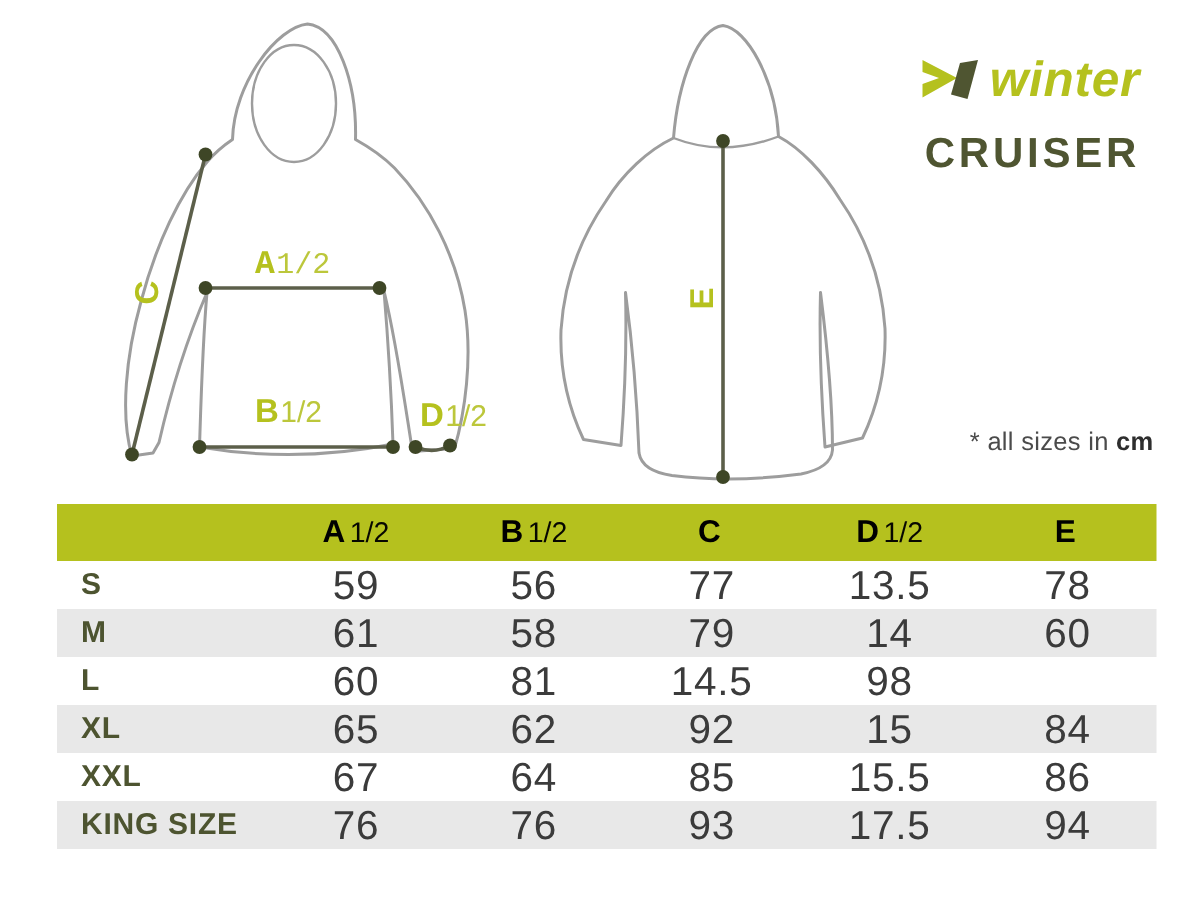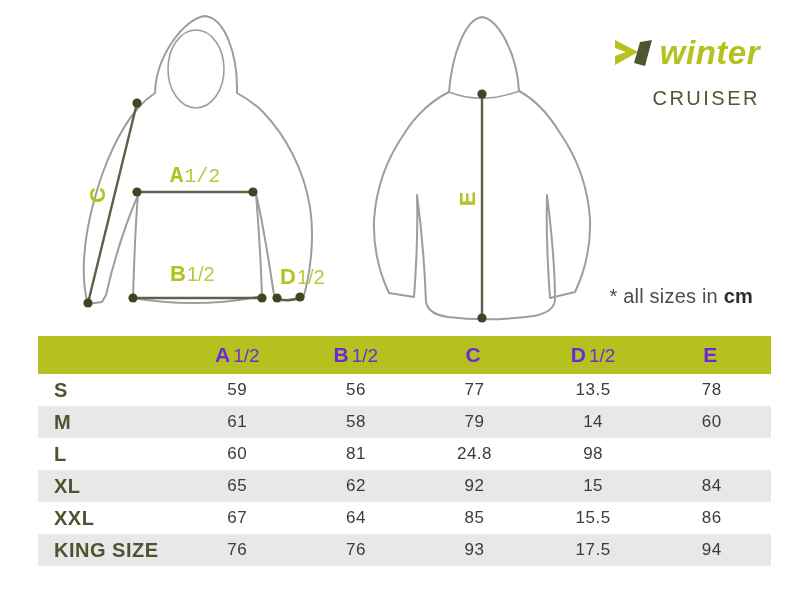--- a/index.html
+++ b/index.html
@@ -17,36 +17,36 @@
   .dlabel{position:absolute;white-space:nowrap;line-height:1;}
   .dletter{font-weight:700;font-size:22px;color:#b5c11e;}
   .dfrac{font-weight:400;font-size:20px;color:#bcc73b;margin-left:1px;}
   .rot{transform:rotate(-90deg);transform-origin:center center;width:26px;height:26px;
        display:flex;align-items:center;justify-content:center;}
 
   
   .logo{position:absolute;top:36px;right:40px;display:flex;flex-direction:column;align-items:flex-end;gap:16px;}
   .logo-row{display:flex;align-items:center;gap:7px;}
   .brand-top{font-style:italic;font-weight:700;font-size:33px;color:#b5c11e;letter-spacing:.5px;line-height:1;}
-  .brand-bottom{font-weight:400;font-size:20px;color:#4f5531;letter-spacing:2.5px;line-height:1;margin-top:3px;}
-
-  
-  .note{position:absolute;top:285px;right:47px;font-size:20px;color:#4b4b4b;letter-spacing:.2px;}
+  .brand-bottom{font-weight:700;font-size:28px;color:#4f5531;letter-spacing:2.5px;line-height:1;margin-top:3px;}
+
+  
+  .note{position:absolute;top:285px;right:31px;font-size:17px;color:#4b4b4b;letter-spacing:.2px;}
   .note b{color:#2e2e2e;font-weight:700;}
 
   
   .size-table{position:absolute;left:38px;top:336px;width:733px;}
   .trow{display:grid;grid-template-columns:140px repeat(5,1fr);align-items:center;}
   .thead{background:#b5c11e;height:38px;}
-  .thead .th{color:#6d28d9;text-align:center;}
+  .thead .th{color:#000000;text-align:center;}
   .h-letter{font-weight:700;font-size:21px;}
   .h-frac{font-weight:400;font-size:19px;opacity:.96;margin-left:3px;}
   .tbody-row{height:32px;}
   .tbody-row.alt{background:#e8e8e8;}
-  .td{font-size:17px;color:#3b3b3b;text-align:center;letter-spacing:.5px;}
+  .td{font-size:27px;color:#3b3b3b;text-align:center;letter-spacing:.5px;}
   .td.rlabel{text-align:left;padding-left:16px;font-weight:700;color:#4d5430;font-size:20px;letter-spacing:.5px;}
 </style>
 </head>
 <body>
 
 <div class="canvas">
 
   <svg style="left:58px;top:5px;" width="290" height="318" viewBox="0 0 290 318">
     <path class="outline" d="
       M 147,11
@@ -173,21 +173,21 @@
       <div class="td">61</div>
       <div class="td">58</div>
       <div class="td">79</div>
       <div class="td">14</div>
       <div class="td">60</div>
     </div>
     <div class="trow tbody-row">
       <div class="td rlabel">L</div>
       <div class="td">60</div>
       <div class="td">81</div>
-      <div class="td">24.8</div>
+      <div class="td">14.5</div>
       <div class="td">98</div>
     </div>
     <div class="trow tbody-row alt">
       <div class="td rlabel">XL</div>
       <div class="td">65</div>
       <div class="td">62</div>
       <div class="td">92</div>
       <div class="td">15</div>
       <div class="td">84</div>
     </div>

